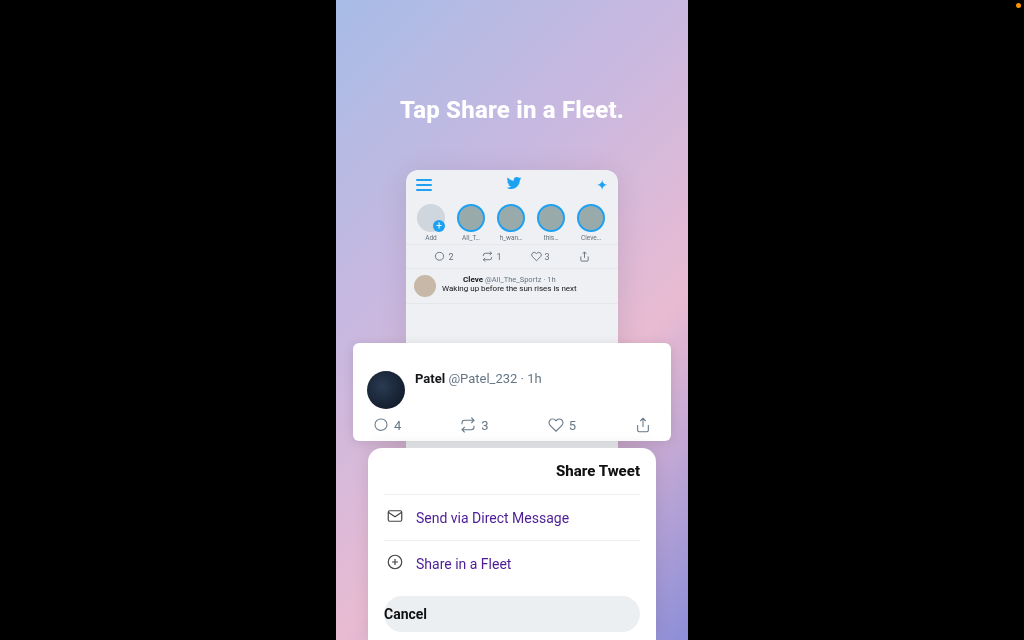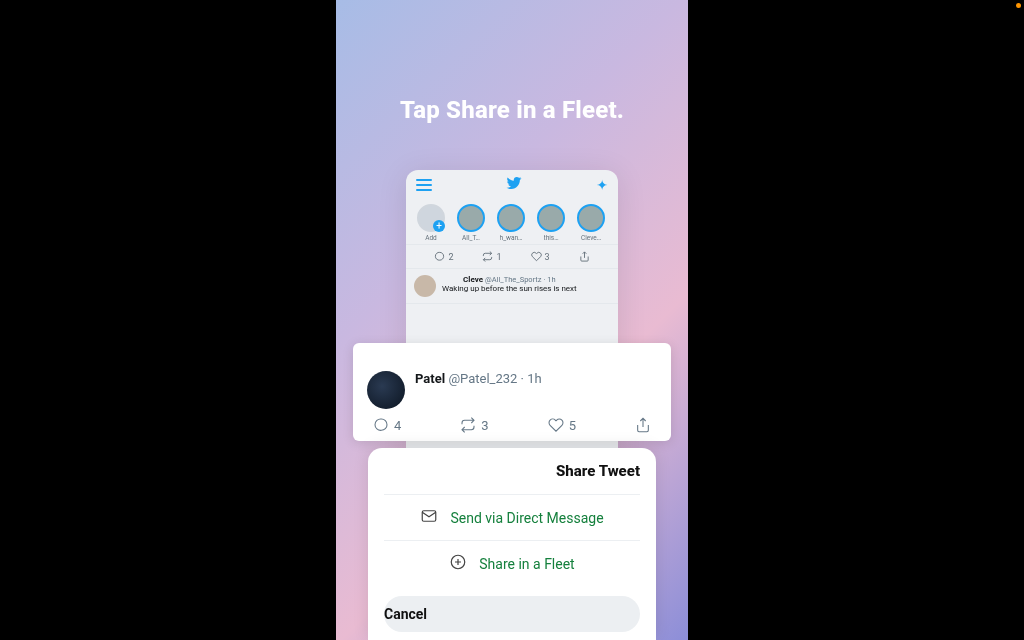--- a/index.html
+++ b/index.html
@@ -55,21 +55,21 @@
   
   .mid-txt {
     position:absolute; left: 92px; top: 480px; width:200px; font-size:8px; color:#657786; line-height:1.3; text-align:left;
   }
 
   
   .sheet {
     position:absolute; left:32px; bottom:0; width:288px; background:#fff; border-radius:14px 14px 0 0; padding:14px 16px 0; box-shadow:0 -2px 16px rgba(0,0,0,.1);
   }
   .sheet-title { text-align:right; font-weight:800; font-size:15px; color:#111; margin-bottom:14px;}
-  .sheet-item { display:flex; align-items:center; gap:12px; padding:12px 2px; border-top:1px solid #eceff2; font-size:14px; color:#15803d;justify-content:center;}
+  .sheet-item { display:flex; align-items:center; gap:12px; padding:12px 2px; border-top:1px solid #eceff2; font-size:14px; color:#4c1d95;}
   .sheet-item:first-of-type { border-top:none;}
   .sheet-item svg { width:18px; height:18px; stroke:#444; fill:none; stroke-width:1.6;}
   .cancel-btn { margin:10px 0 8px; background:#eceff2; border-radius:20px; padding:10px 0; font-weight:700; font-size:14px; color:#111;}
 </style>
 </head>
 <body>
 
 <div class="stage">
   <div class="orange-dot"></div>
 

